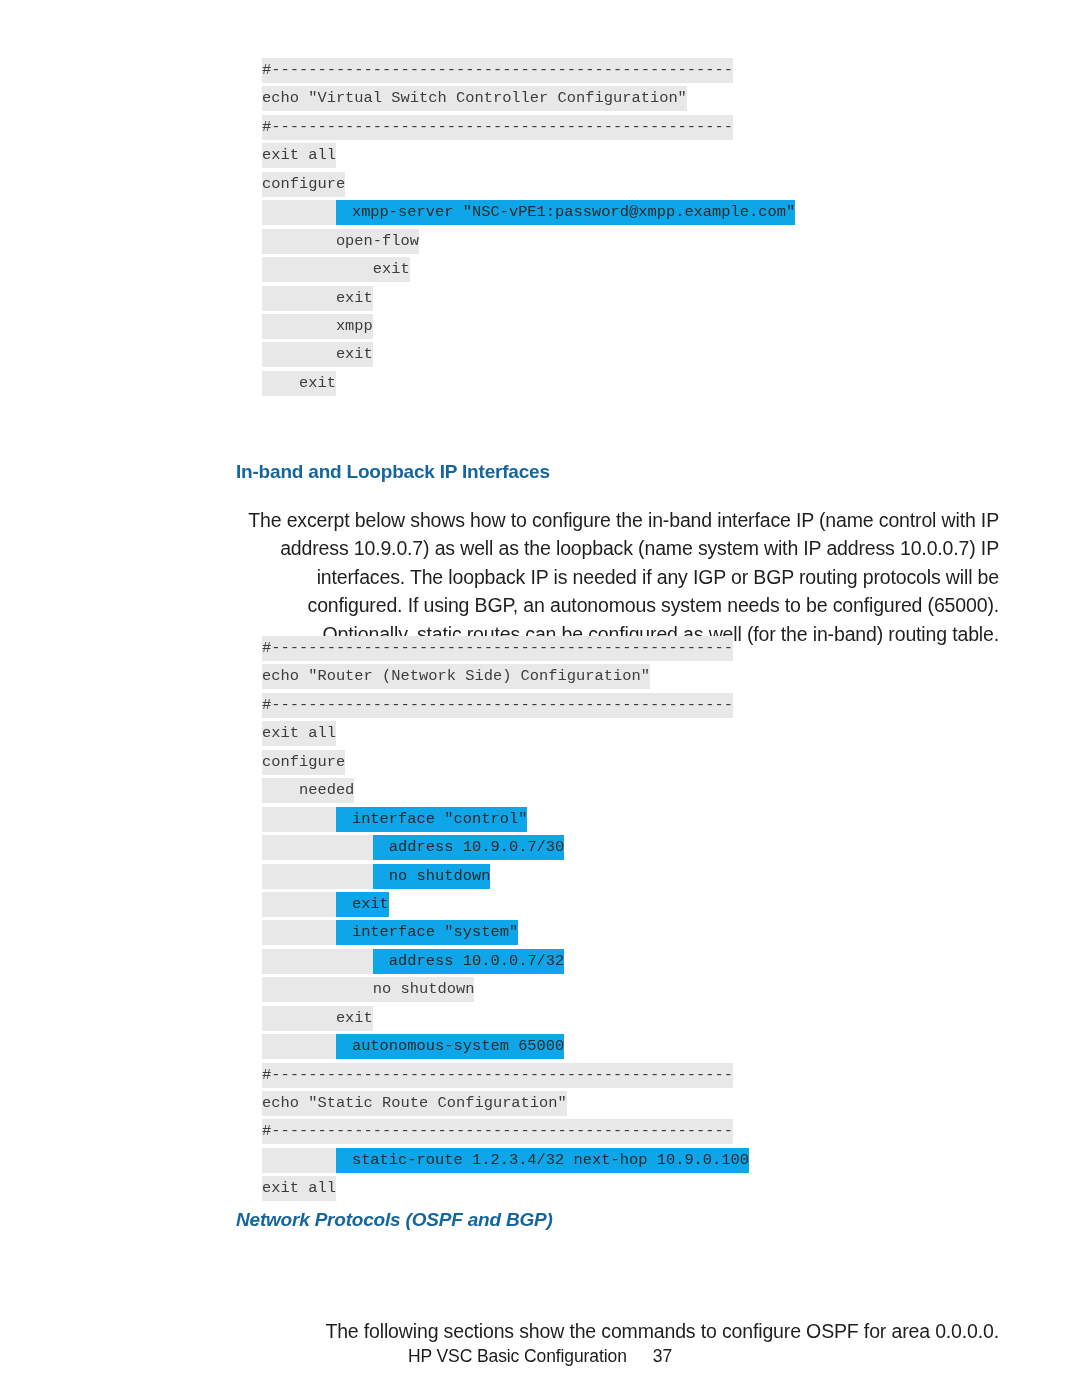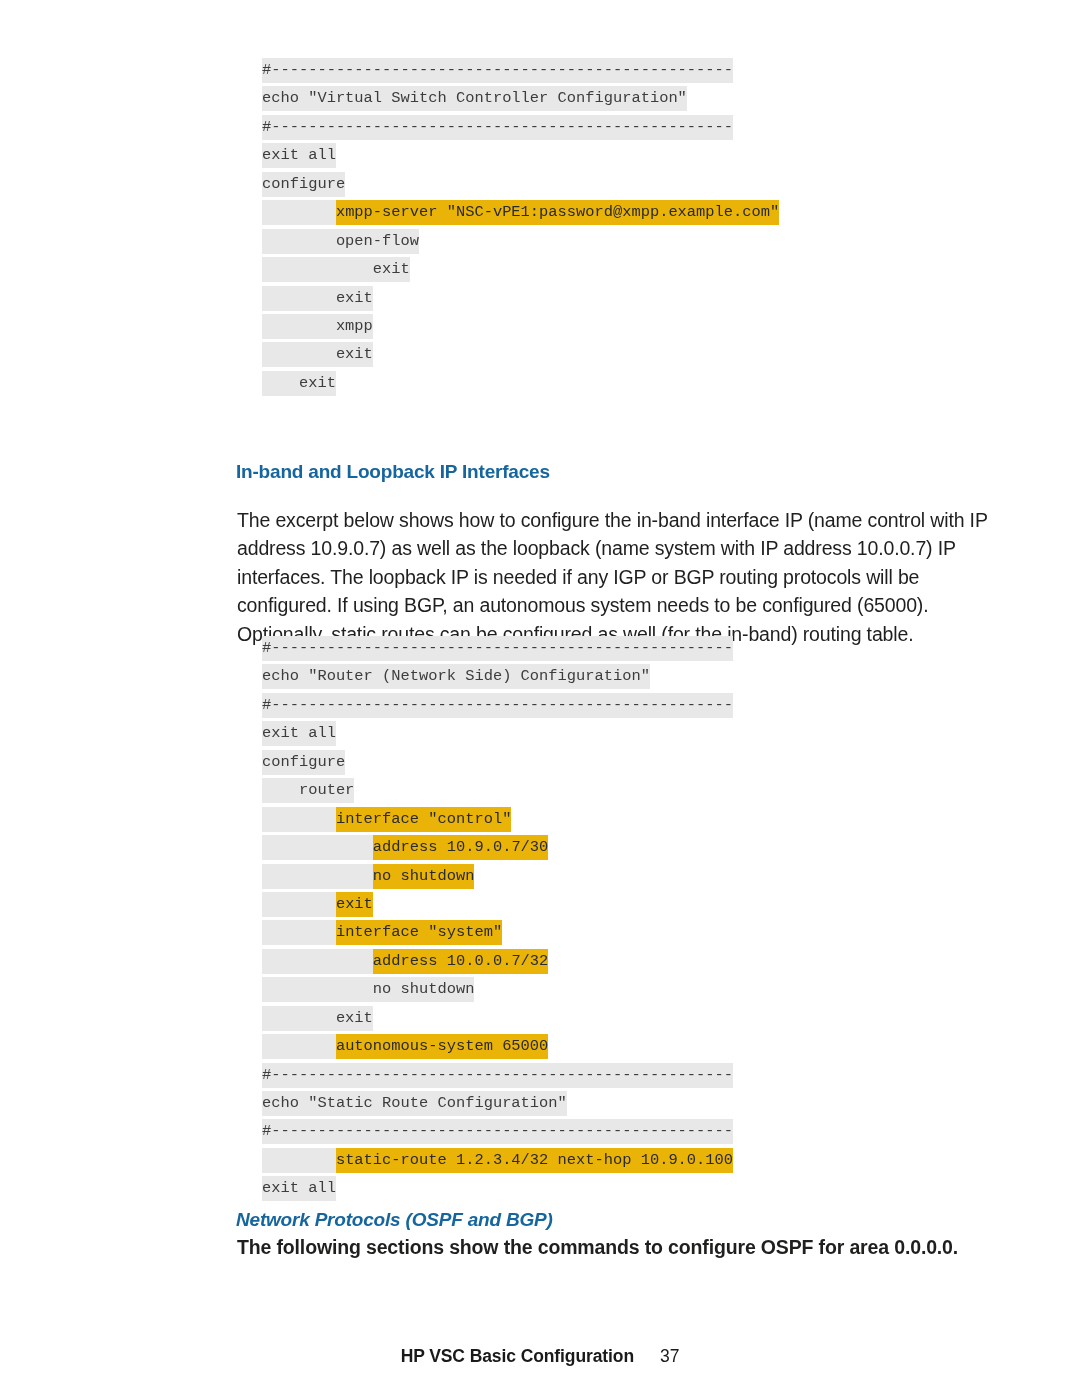--- a/index.html
+++ b/index.html
@@ -35,21 +35,21 @@
   }
 
   
   .body-par {
     position: absolute;
     left: 237px;
     width: 762px;
     font-size: 19.5px;
     line-height: 28.4px;
     color: #201f1e;
-    text-align: left;
+    text-align: right;
     letter-spacing: -0.15px;
   }
 
   
   .code-block {
     position: absolute;
     left: 262px;
     font-family: "Liberation Mono", "DejaVu Sans Mono", monospace;
     font-size: 15.4px;
   }
@@ -63,45 +63,45 @@
   
   .code-line .run {
     background: #e8e8e8;
     color: #3d3d3d;
     display: inline;
     padding: 3px 0 4px 0;
     box-decoration-break: clone;
     -webkit-box-decoration-break: clone;
   }
   .code-line .hl {
-    background: #eab308;
+    background: #0ea5e9;
     color: #2b2b2b;
     display: inline;
-    padding: 3px 0 4px 0;
+    padding: 3px 0 4px 16px;
     box-decoration-break: clone;
     -webkit-box-decoration-break: clone;
   }
   .code-line .ind {
     background: #e8e8e8;
     display: inline;
     padding: 3px 0 4px 0;
   }
 
   
   .footer {
     position: absolute;
     bottom: 30px;
     left: 0;
     width: 1080px;
     text-align: center;
     font-size: 17.5px;
     color: #1a1a1a;
     letter-spacing: -0.1px;
   }
-  .footer .f-title { margin-right: 26px; font-weight: bold; }
+  .footer .f-title { margin-right: 26px; }
   .footer .f-page  { }
 </style>
 </head>
 <body>
 
 <div class="page">
 
   <div class="code-block" id="code-block-1" style="top:56px;">
       <div class="code-line"><span class="run">#--------------------------------------------------</span></div>
       <div class="code-line"><span class="run">echo "Virtual Switch Controller Configuration"</span></div>
@@ -120,38 +120,38 @@
   <div class="section-heading" style="top:461px;">In-band and Loopback IP Interfaces</div>
 
   <div class="body-par" style="top:506px;">The excerpt below shows how to configure the in-band interface IP (name control with IP address 10.9.0.7) as well as the loopback (name system with IP address 10.0.0.7) IP interfaces. The loopback IP is needed if any IGP or BGP routing protocols will be configured. If using BGP, an autonomous system needs to be configured (65000). Optionally, static routes can be configured as well (for the in-band) routing table.</div>
 
   <div class="code-block" id="code-block-2" style="top:634px;">
       <div class="code-line"><span class="run">#--------------------------------------------------</span></div>
       <div class="code-line"><span class="run">echo "Router (Network Side) Configuration"</span></div>
       <div class="code-line"><span class="run">#--------------------------------------------------</span></div>
       <div class="code-line"><span class="run">exit all</span></div>
       <div class="code-line"><span class="run">configure</span></div>
-      <div class="code-line"><span class="run">    router</span></div>
+      <div class="code-line"><span class="run">    needed</span></div>
       <div class="code-line"><span class="ind">        </span><span class="hl">interface "control"</span></div>
       <div class="code-line"><span class="ind">            </span><span class="hl">address 10.9.0.7/30</span></div>
       <div class="code-line"><span class="ind">            </span><span class="hl">no shutdown</span></div>
       <div class="code-line"><span class="ind">        </span><span class="hl">exit</span></div>
       <div class="code-line"><span class="ind">        </span><span class="hl">interface "system"</span></div>
       <div class="code-line"><span class="ind">            </span><span class="hl">address 10.0.0.7/32</span></div>
       <div class="code-line"><span class="run">            no shutdown</span></div>
       <div class="code-line"><span class="run">        exit</span></div>
       <div class="code-line"><span class="ind">        </span><span class="hl">autonomous-system 65000</span></div>
       <div class="code-line"><span class="run">#--------------------------------------------------</span></div>
       <div class="code-line"><span class="run">echo "Static Route Configuration"</span></div>
       <div class="code-line"><span class="run">#--------------------------------------------------</span></div>
       <div class="code-line"><span class="ind">        </span><span class="hl">static-route 1.2.3.4/32 next-hop 10.9.0.100</span></div>
       <div class="code-line"><span class="run">exit all</span></div>
     </div>
 
   <div class="section-heading" style="top:1209px;font-style:italic;">Network Protocols (OSPF and BGP)</div>
 
-  <div class="body-par" style="top:1233px;font-weight:bold;">The following sections show the commands to configure OSPF for area 0.0.0.0.</div>
+  <div class="body-par" style="top:1317px;">The following sections show the commands to configure OSPF for area 0.0.0.0.</div>
 
   <div class="footer">
     <span class="f-title">HP VSC Basic Configuration</span><span class="f-page">37</span>
   </div>
 
 </div>
 
 </body></html>

